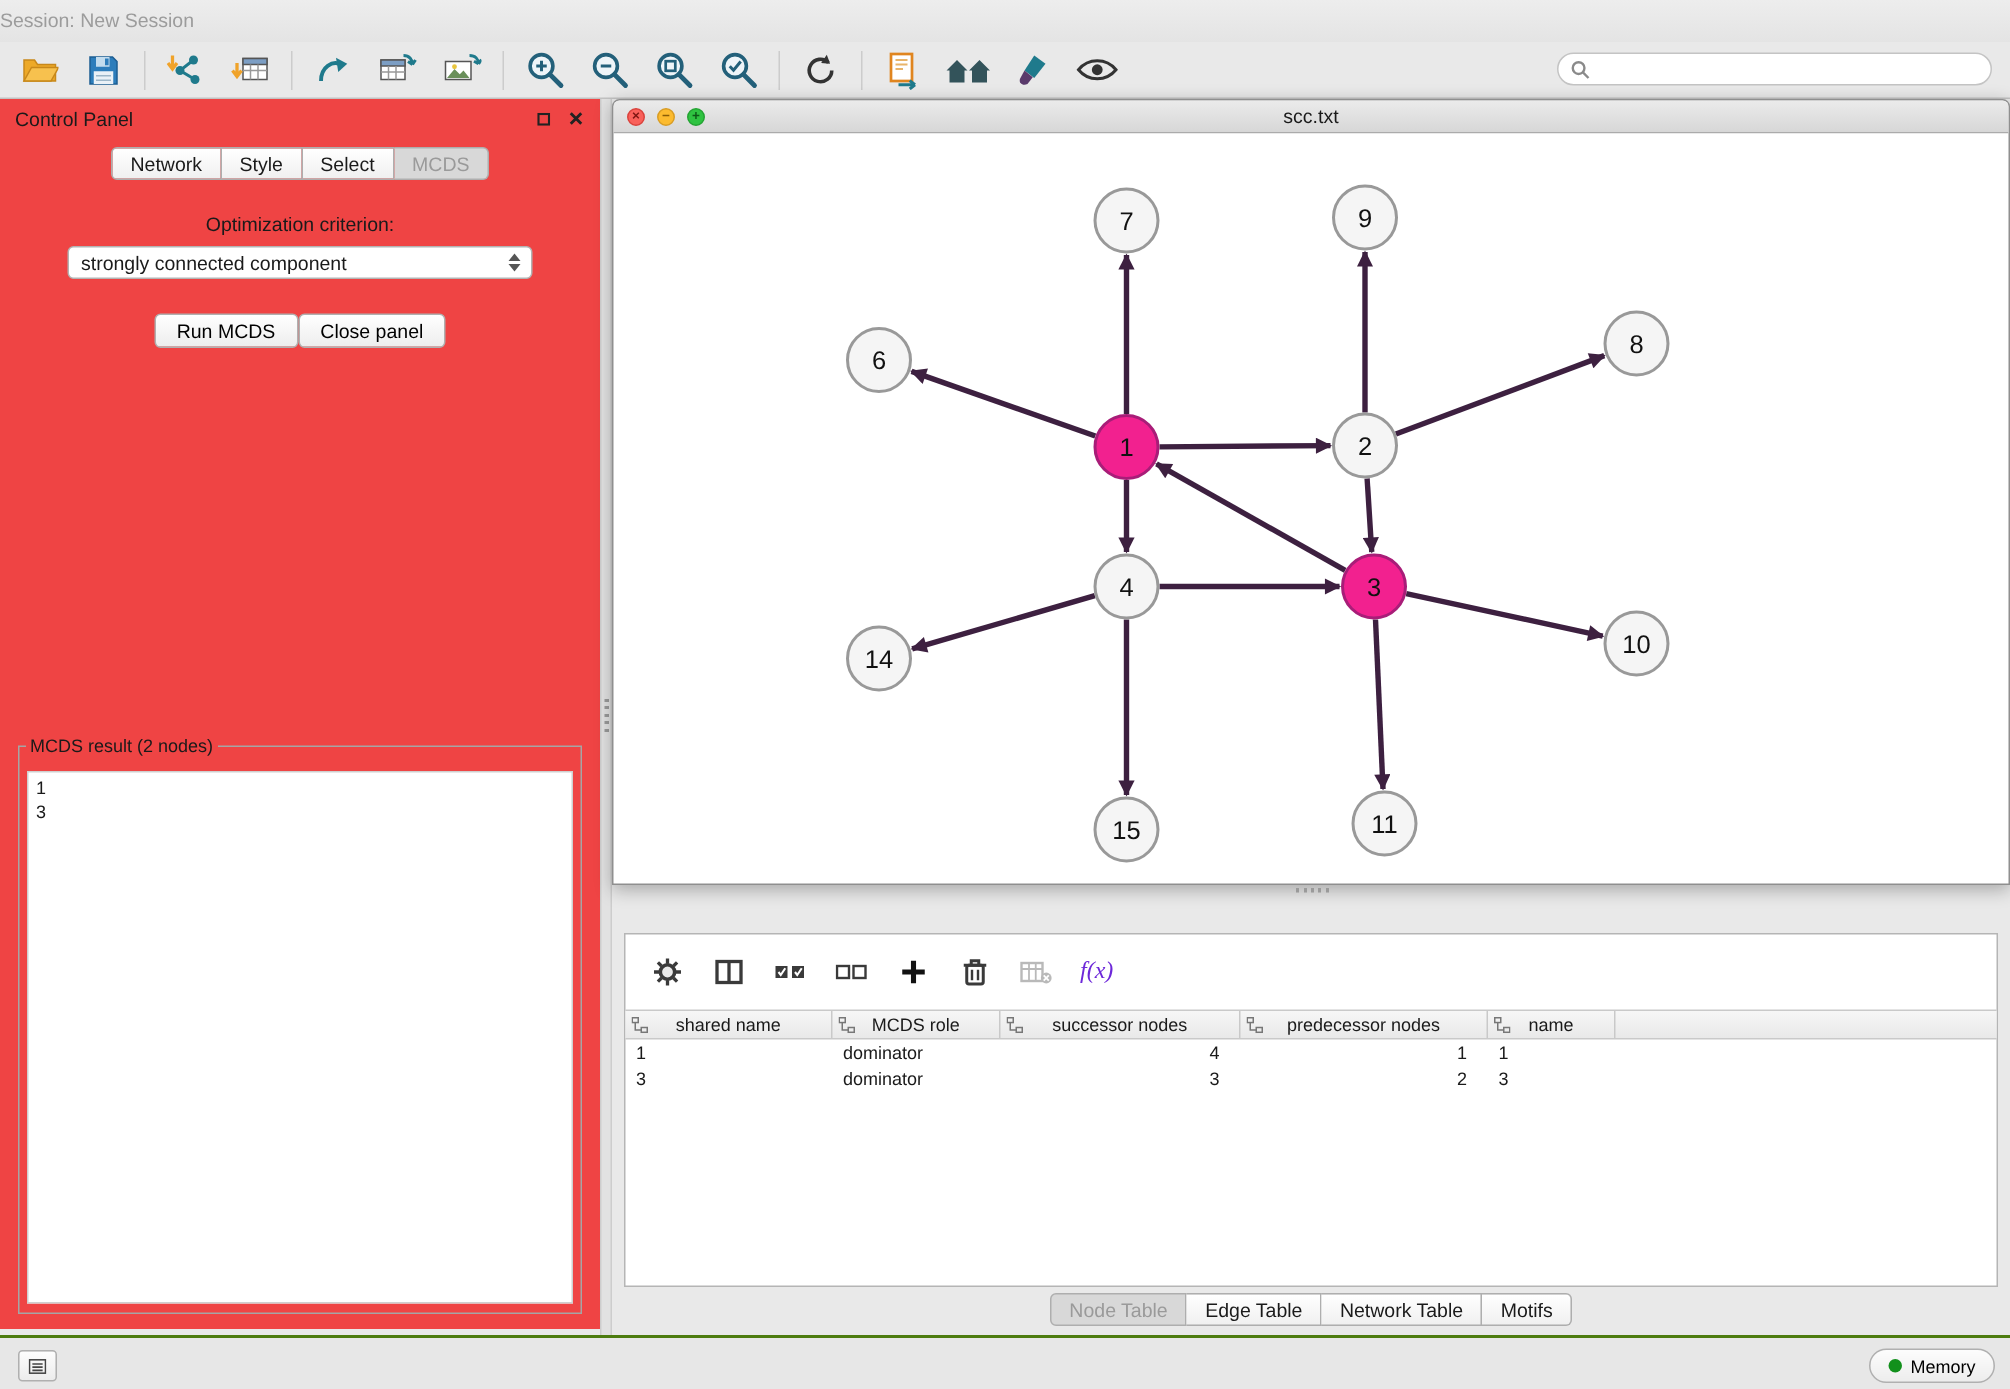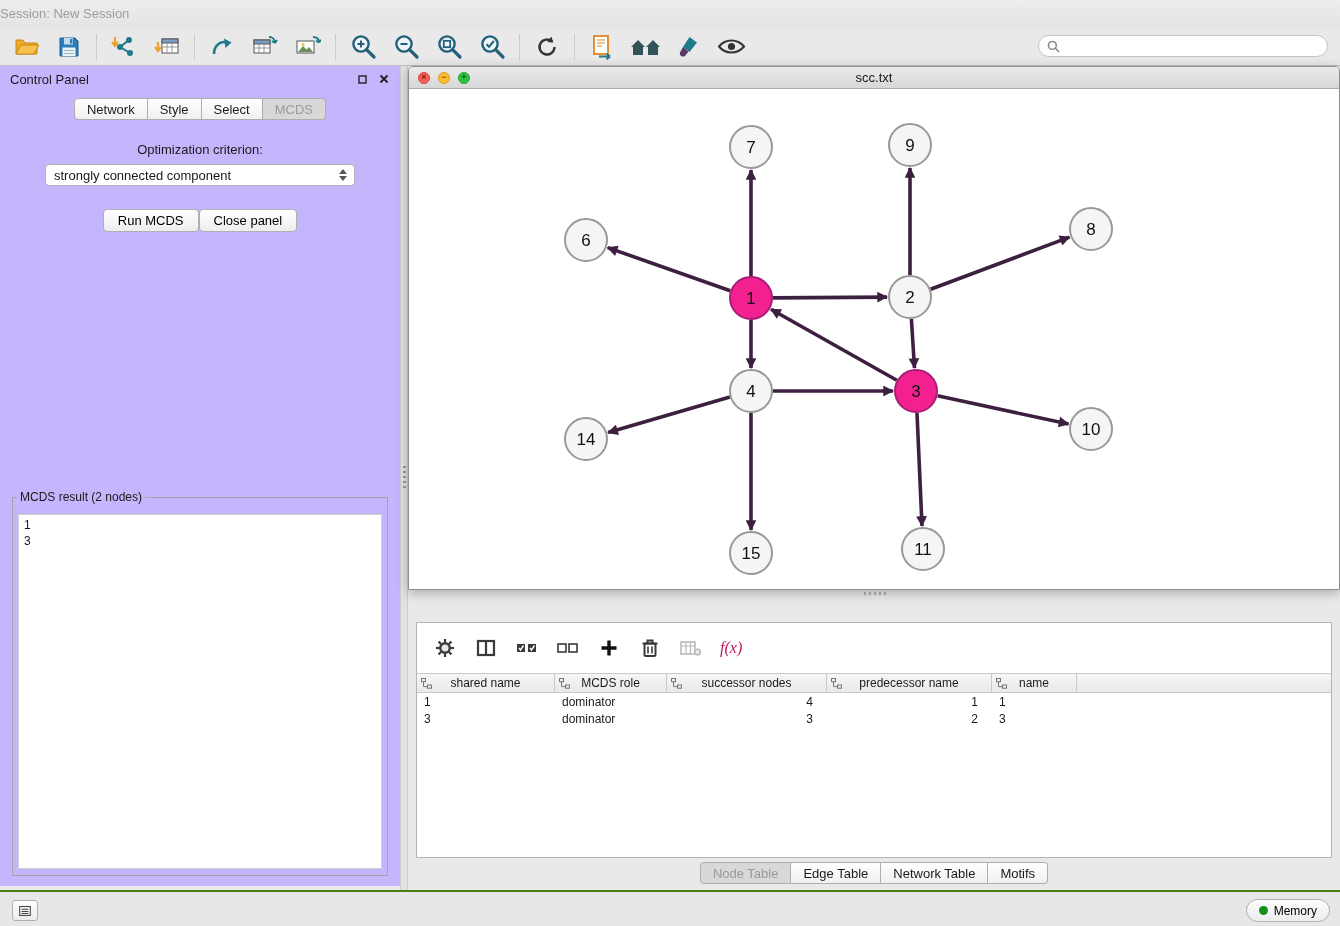--- a/index.html
+++ b/index.html
@@ -35,21 +35,21 @@
               font-size:13px;padding:2px 12px;height:22px;color:#1a1a1a;cursor:default;
               font-family:"Liberation Sans",sans-serif;}
   .seg button:first-child{border-left:1px solid #aeaeae;border-radius:4px 0 0 4px;}
   .seg button:last-child{border-radius:0 4px 4px 0;}
   .seg button.active{background:#d8d8d8;color:#9a9a9a;}
 
   .pbtn{background:linear-gradient(#ffffff,#ededed);border:1px solid #b0b0b0;border-radius:4px;
         font-size:13px;height:23px;padding:0 14px;font-family:"Liberation Sans",sans-serif;cursor:default;}
 
   
-  #control-panel{left:0;top:66px;width:400px;height:820px;background:#c4b5fd;}
+  #control-panel{left:0;top:66px;width:400px;height:820px;background:#ef4444;}
   #cp-tabs{margin-top:6px;}
   .opt-label{margin-top:22px;text-align:center;font-size:13px;}
   .dropdown{margin:7px auto 0 auto;width:310px;height:22px;background:#fff;border:1px solid #b3b3b3;
             border-radius:4px;display:flex;align-items:center;box-sizing:border-box;padding-left:8px;font-size:13px;}
   .dd-value{flex:1;}
   .dd-arrows{display:flex;flex-direction:column;gap:2px;margin-right:7px;}
   .tri-up{width:0;height:0;border-left:4px solid transparent;border-right:4px solid transparent;border-bottom:5px solid #555;}
   .tri-dn{width:0;height:0;border-left:4px solid transparent;border-right:4px solid transparent;border-top:5px solid #555;}
   .btn-row{margin-top:23px;display:flex;justify-content:center;gap:0;}
   #mcds-result{position:absolute;left:12px;right:12px;top:424px;bottom:10px;border:1px solid #a5a5a5;
@@ -84,21 +84,21 @@
   .tl.yellow::after{content:"\2212";}
   .tl.green::after{content:"+";}
 
   
   #table-panel{left:408px;top:596px;width:932px;height:294px;}
   #table-box{position:absolute;left:8px;top:26px;width:916px;height:236px;background:#fff;
              border:1px solid #b5b5b5;box-sizing:border-box;}
   #table-toolbar{height:50px;display:flex;align-items:center;gap:17px;padding-left:16px;}
   .tpi{display:inline-flex;align-items:center;justify-content:center;width:24px;height:24px;}
   .tpi.disabled{opacity:0.35;}
-  .fx{font-family:"Liberation Serif",serif;font-style:italic;font-size:16px;color:#be185d;}
+  .fx{font-family:"Liberation Serif",serif;font-style:italic;font-size:16px;color:#6d28d9;}
   #table-header-row{display:flex;height:20px;background:linear-gradient(#f6f6f6,#e9e9e9);
                     border-top:1px solid #c9c9c9;border-bottom:1px solid #c9c9c9;box-sizing:border-box;}
   .th{position:relative;display:flex;align-items:center;justify-content:center;font-size:12px;
       border-right:1px solid #c9c9c9;box-sizing:border-box;}
   .sort-ic{position:absolute;left:4px;top:4px;}
   .tr{display:flex;height:17px;align-items:center;font-size:12px;}
   .td{box-sizing:border-box;overflow:hidden;white-space:nowrap;}
   #table-tabs{position:absolute;left:0;right:0;top:266px;}
 
   
@@ -469,21 +469,21 @@
             <span class="th-label">successor nodes</span>
           </div>
           <div class="th" style="width: 165px;">
             <span class="sort-ic">
               <svg width="11" height="11" viewBox="0 0 11 11">
                 <rect x="0.5" y="0.5" width="4" height="3.2" fill="none" stroke="#777"></rect>
                 <rect x="6.5" y="7" width="4" height="3.2" fill="none" stroke="#777"></rect>
                 <path d="M2.5 3.7 V8.6 h4" fill="none" stroke="#777"></path>
               </svg>
             </span>
-            <span class="th-label">predecessor name</span>
+            <span class="th-label">predecessor nodes</span>
           </div>
           <div class="th" style="width: 85px;">
             <span class="sort-ic">
               <svg width="11" height="11" viewBox="0 0 11 11">
                 <rect x="0.5" y="0.5" width="4" height="3.2" fill="none" stroke="#777"></rect>
                 <rect x="6.5" y="7" width="4" height="3.2" fill="none" stroke="#777"></rect>
                 <path d="M2.5 3.7 V8.6 h4" fill="none" stroke="#777"></path>
               </svg>
             </span>
             <span class="th-label">name</span>

